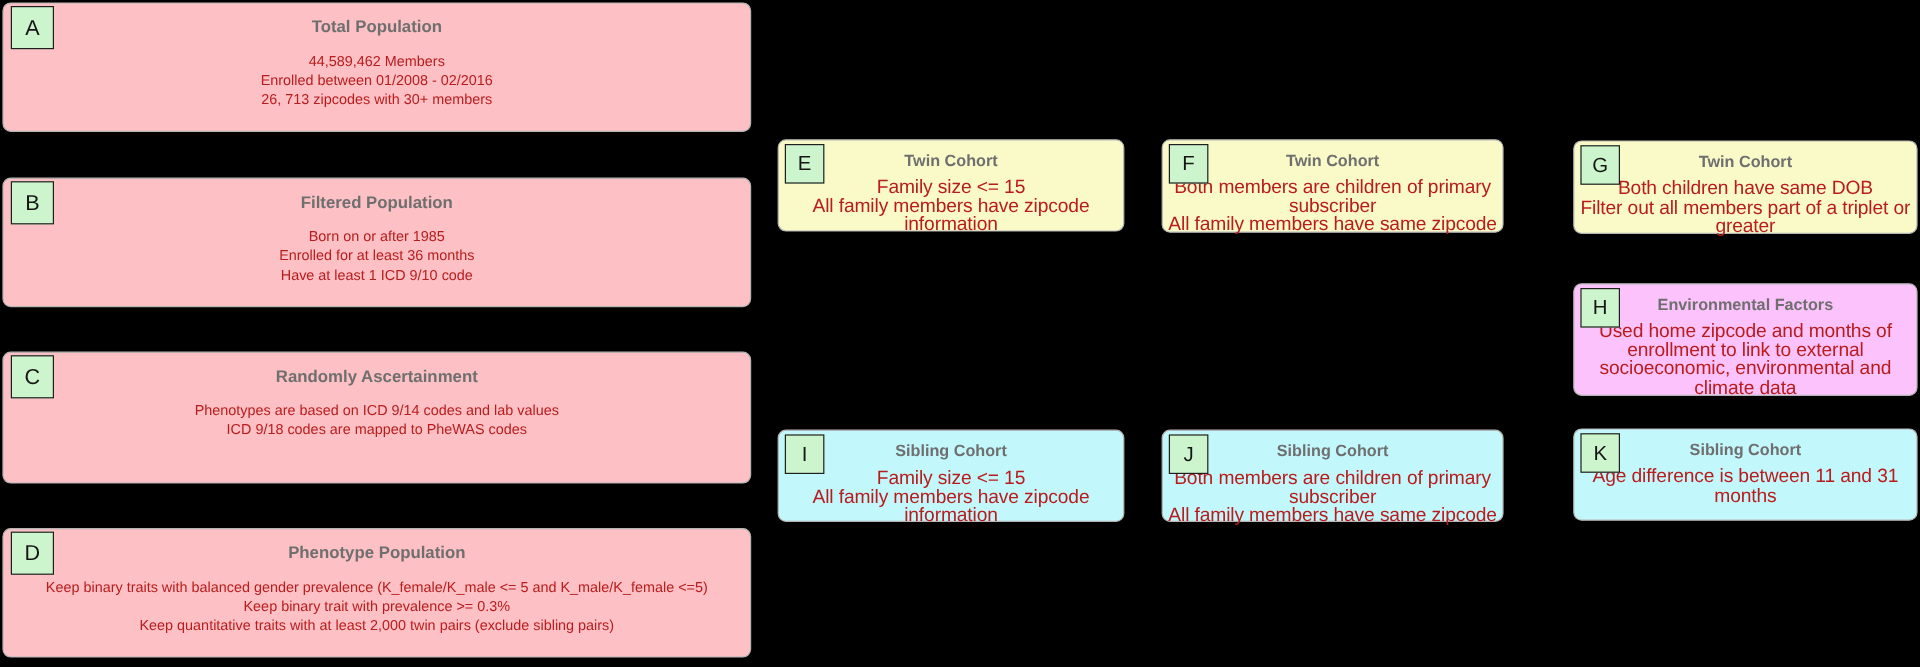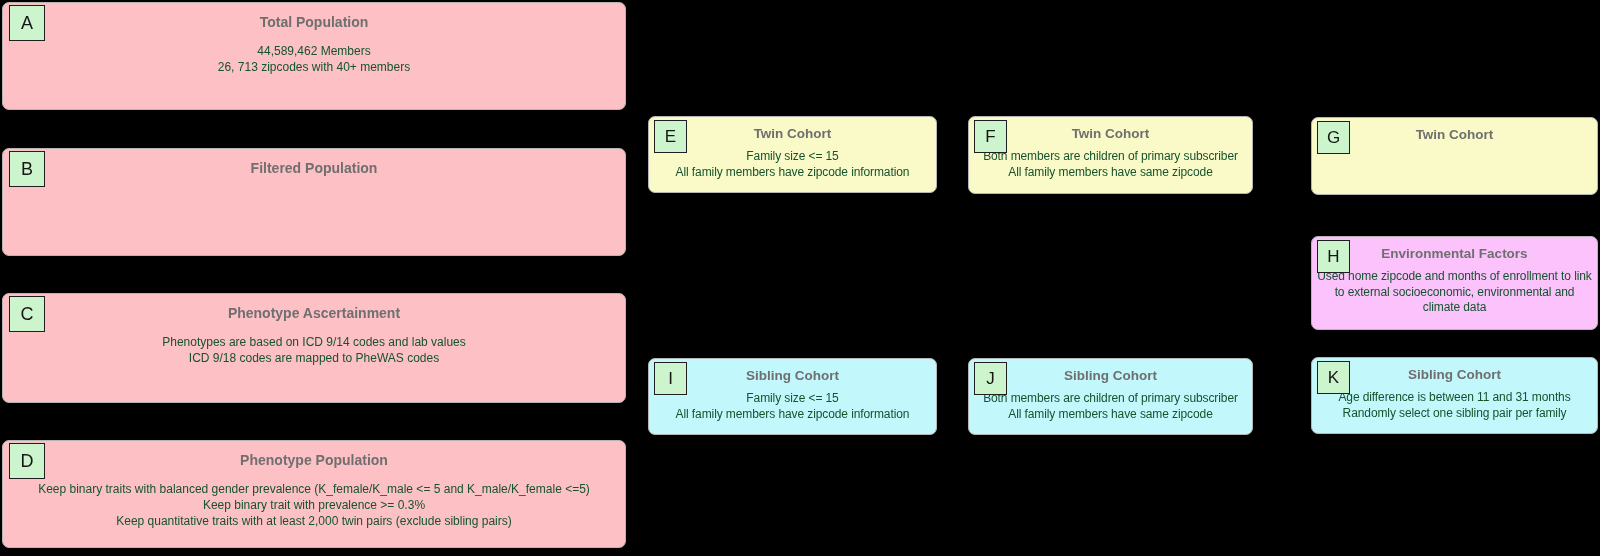--- a/index.html
+++ b/index.html
@@ -50,31 +50,31 @@
   .box-title {
     text-align: center;
     font-weight: bold;
     color: #6f6f6f;
   }
   .box.big .box-title   { padding-top: 11px; font-size: 14px; }
   .box.small .box-title { padding-top: 9px;  font-size: 13.5px; }
 
   .box-body {
     text-align: center;
-    color: #14532d;
+    color: #b91c1c;
   }
   .box.big .box-body {
     margin-top: 13px;
     font-size: 12px;
     line-height: 16px;
     padding: 0 5px;
   }
   .box.small .box-body {
     margin-top: 8px;
-    font-size: 12px;
+    font-size: 16px;
     letter-spacing: -0.1px;
     line-height: 15.5px;
     padding: 0 4px;
   }
 
   
   #box-A { left: 2px;    top: 2px;   width: 624px; height: 108px; }
   #box-B { left: 2px;    top: 148px; width: 624px; height: 108px; }
   #box-C { left: 2px;    top: 293px; width: 624px; height: 110px; }
   #box-D { left: 2px;    top: 440px; width: 624px; height: 108px; }
@@ -89,32 +89,38 @@
 </head>
 <body>
 
 <div id="canvas">
 
   <div class="box pink big" id="box-A">
     <span class="badge">A</span>
     <div class="box-title">Total Population</div>
     <div class="box-body">
       <div>44,589,462 Members</div>
-      <div>26, 713 zipcodes with 40+ members</div>
+      <div>Enrolled between 01/2008 - 02/2016</div>
+      <div>26, 713 zipcodes with 30+ members</div>
     </div>
   </div>
 
   <div class="box pink big" id="box-B">
     <span class="badge">B</span>
     <div class="box-title">Filtered Population</div>
+    <div class="box-body">
+      <div>Born on or after 1985</div>
+      <div>Enrolled for at least 36 months</div>
+      <div>Have at least 1 ICD 9/10 code</div>
+    </div>
   </div>
 
   <div class="box pink big" id="box-C">
     <span class="badge">C</span>
-    <div class="box-title">Phenotype Ascertainment</div>
+    <div class="box-title">Randomly Ascertainment</div>
     <div class="box-body">
       <div>Phenotypes are based on ICD 9/14 codes and lab values</div>
       <div>ICD 9/18 codes are mapped to PheWAS codes</div>
     </div>
   </div>
 
   <div class="box pink big" id="box-D">
     <span class="badge">D</span>
     <div class="box-title">Phenotype Population</div>
     <div class="box-body">
@@ -138,20 +144,24 @@
     <div class="box-title">Twin Cohort</div>
     <div class="box-body">
       <div>Both members are children of primary subscriber</div>
       <div>All family members have same zipcode</div>
     </div>
   </div>
 
   <div class="box yellow small" id="box-G">
     <span class="badge">G</span>
     <div class="box-title">Twin Cohort</div>
+    <div class="box-body">
+      <div>Both children have same DOB</div>
+      <div>Filter out all members part of a triplet or greater</div>
+    </div>
   </div>
 
   <div class="box magenta small" id="box-H">
     <span class="badge">H</span>
     <div class="box-title">Environmental Factors</div>
     <div class="box-body">
       <div>Used home zipcode and months of enrollment to link to external socioeconomic, environmental and climate data</div>
     </div>
   </div>
 
@@ -171,17 +181,16 @@
       <div>Both members are children of primary subscriber</div>
       <div>All family members have same zipcode</div>
     </div>
   </div>
 
   <div class="box cyan small" id="box-K">
     <span class="badge">K</span>
     <div class="box-title">Sibling Cohort</div>
     <div class="box-body">
       <div>Age difference is between 11 and 31 months</div>
-      <div>Randomly select one sibling pair per family</div>
     </div>
   </div>
 
 </div>
 
 </body></html>

